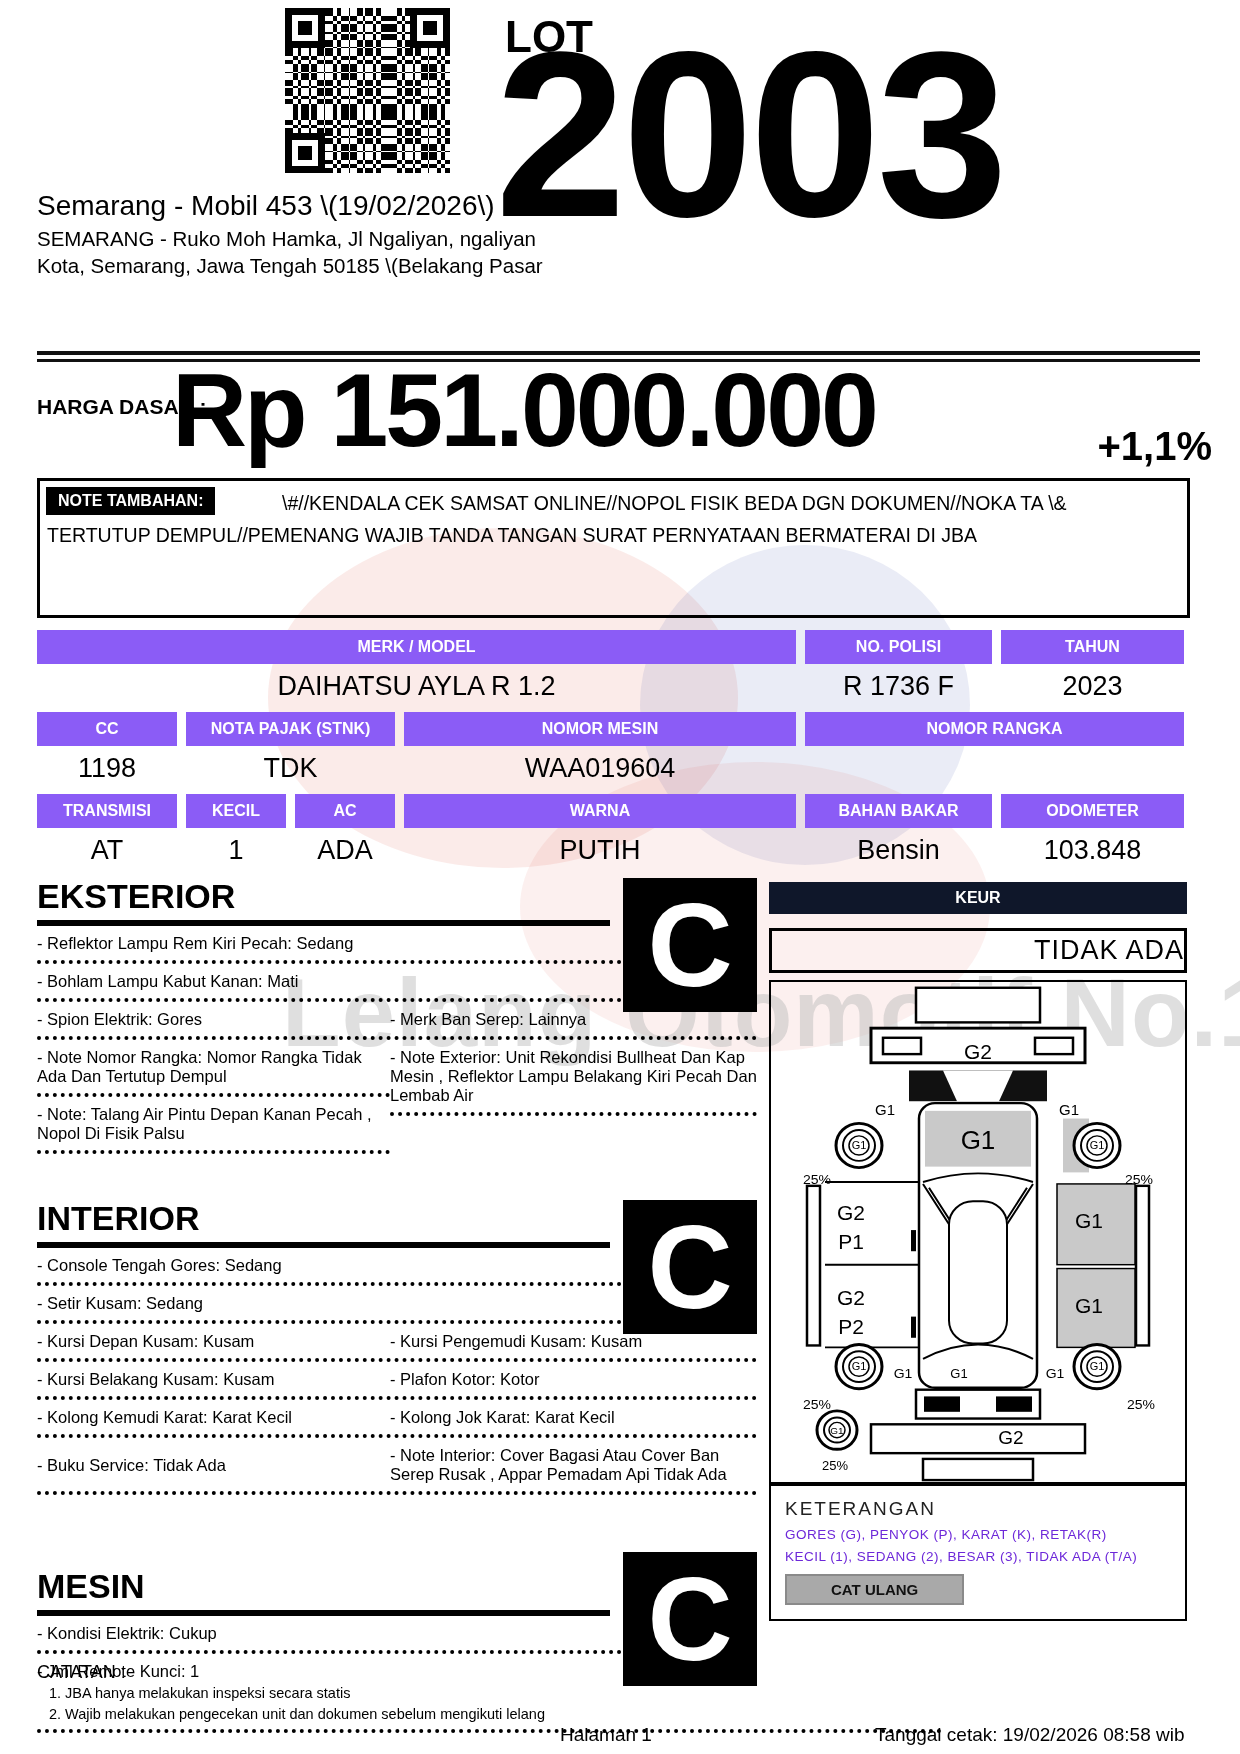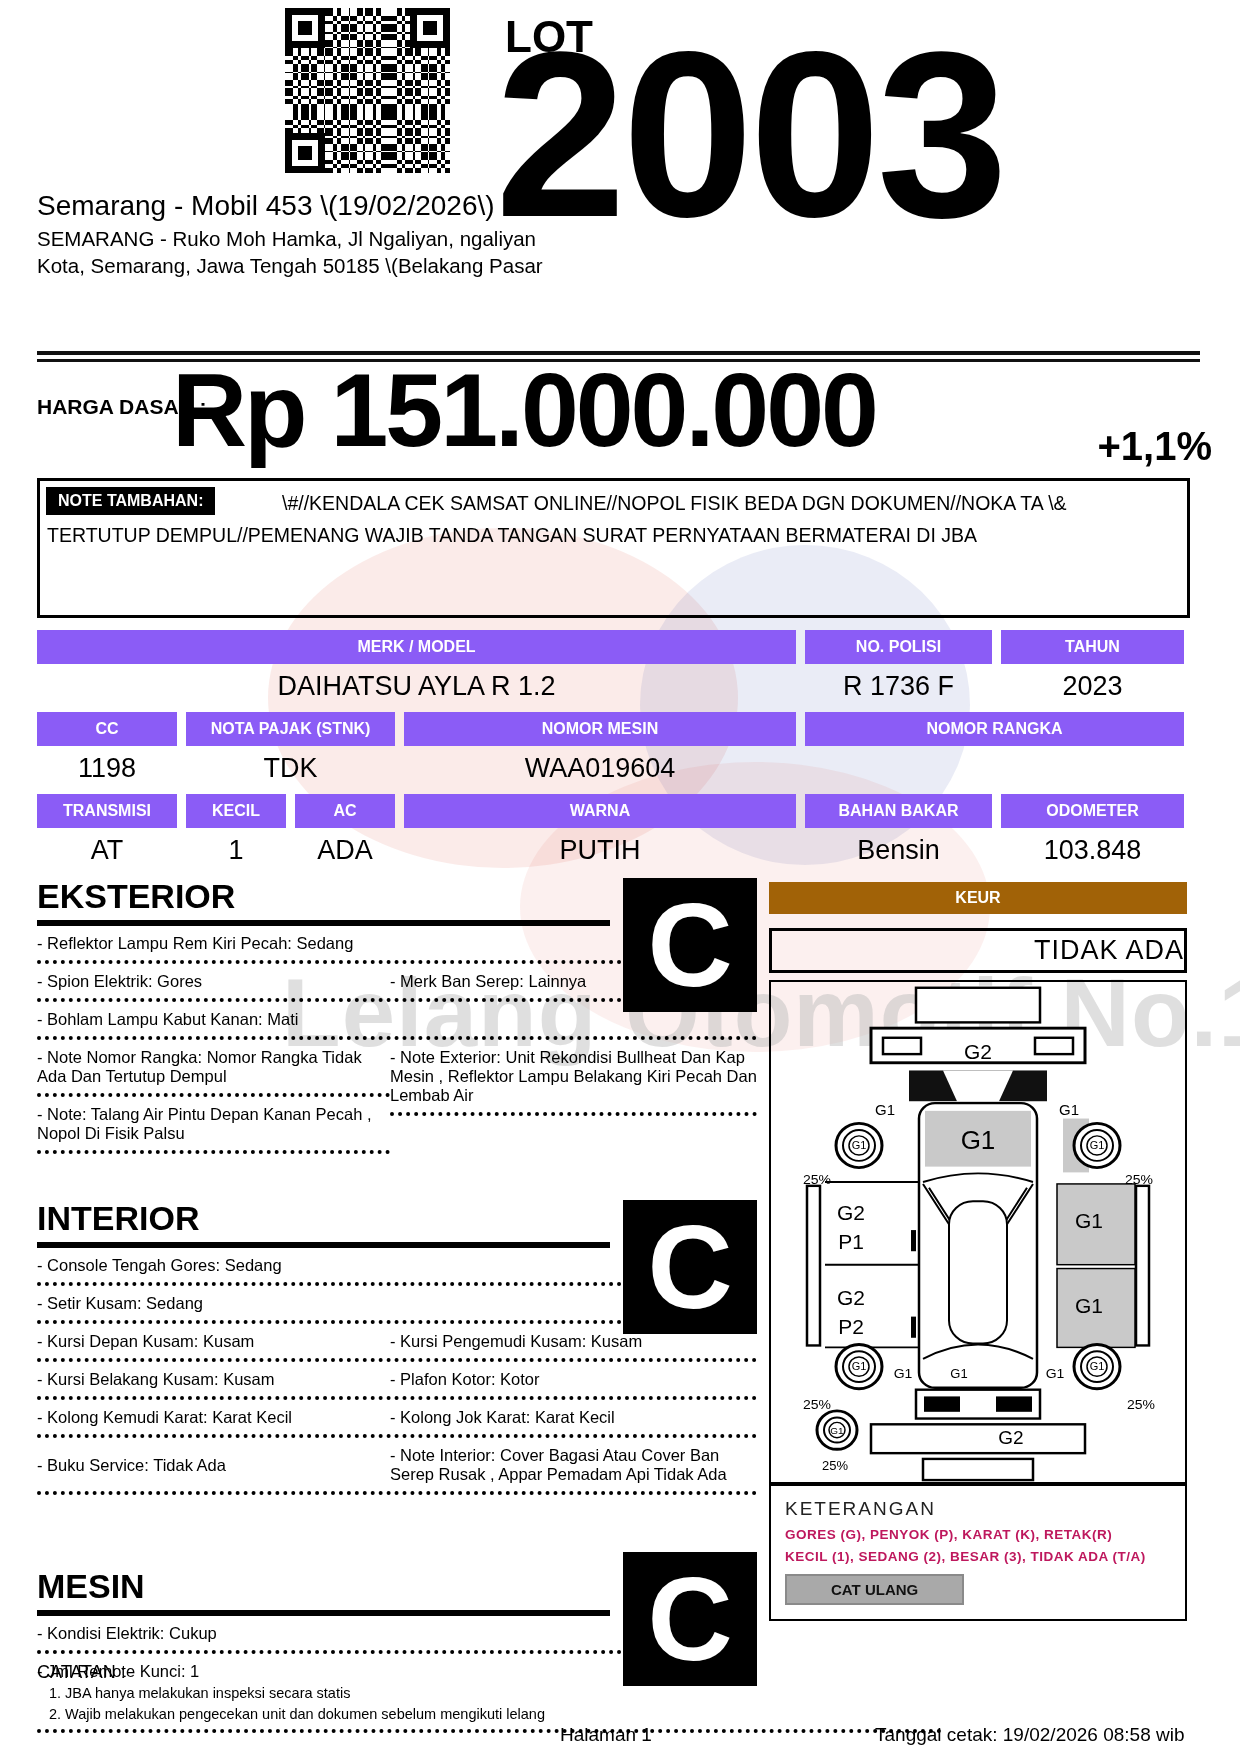--- a/index.html
+++ b/index.html
@@ -62,27 +62,27 @@
     display:flex;align-items:center;justify-content:center;font-size:118px;font-weight:bold;}
   .g-eks{top:878px;} .g-int{top:1200px;} .g-mes{top:1552px;}
   
   .catatan{left:37px;top:1662px;width:905px;border-bottom:4px dotted #000;padding-bottom:4px;}
   .catatan-label{font-size:18px;}
   .catatan-item{font-size:14.5px;line-height:1.45;margin-left:12px;}
   .footer-page{left:560px;top:1724px;font-size:19px;}
   .footer-print{left:875px;top:1724px;width:325px;font-size:19px;}
   
   .right-panel{left:769px;top:882px;width:418px;}
-  .keur-bar{background:#a16207;color:#fff;font-weight:bold;font-size:16px;text-align:center;padding:7px 0;}
+  .keur-bar{background:#0f172a;color:#fff;font-weight:bold;font-size:16px;text-align:center;padding:7px 0;}
   .keur-value{border:3px solid #000;margin-top:14px;font-size:27px;text-align:right;padding:4px 0;letter-spacing:1px;}
   .diagram-box{border:2px solid #000;margin-top:7px;}
   .diagram-svg{display:block;margin:0 auto;}
   .keterangan{border-top:4px solid #000;padding:12px 14px 14px;}
   .ket-title{font-size:19px;letter-spacing:2px;color:#222;}
-  .ket-line{font-size:13.5px;font-weight:bold;color:#be185d;margin-top:7px;letter-spacing:0.5px;}
+  .ket-line{font-size:13.5px;font-weight:normal;color:#6d28d9;margin-top:7px;letter-spacing:0.5px;}
   .cat-ulang{display:inline-block;margin-top:10px;background:#a9a9a9;border:2px solid #8a8a8a;
     padding:5px 44px;font-size:15px;font-weight:bold;color:#111;}
   svg text{font-family:"Liberation Sans",sans-serif;}
 </style>
 </head>
 <body>
 
 <div class="page">
 
   <div class="wm-circle wm-red1"></div>
@@ -149,25 +149,25 @@
       <div class="val">PUTIH</div>
       <div class="val">Bensin</div>
       <div class="val">103.848</div>
     </div>
   </div>
 
   <div class="abs section sec-eksterior z1">
     <div class="sec-title">EKSTERIOR</div>
     <div class="sec-underline"></div>
     <div class="row">- Reflektor Lampu Rem Kiri Pecah: Sedang</div>
+    <div class="row">- Bohlam Lampu Kabut Kanan: Mati</div>
     <div class="row row2">
       <div class="cell-l">- Spion Elektrik: Gores</div>
       <div class="cell-r">- Merk Ban Serep: Lainnya</div>
     </div>
-    <div class="row">- Bohlam Lampu Kabut Kanan: Mati</div>
     <div class="notecols">
       <div class="notecol-l">
         <div class="row">- Note Nomor Rangka:  Nomor Rangka Tidak Ada Dan Tertutup Dempul</div>
         <div class="row">- Note:  Talang Air Pintu Depan Kanan Pecah   , Nopol Di Fisik Palsu</div>
       </div>
       <div class="notecol-r">
         <div class="row">- Note Exterior:  Unit Rekondisi Bullheat Dan Kap Mesin   ,  Reflektor Lampu Belakang Kiri Pecah Dan Lembab Air</div>
       </div>
     </div>
   </div>

